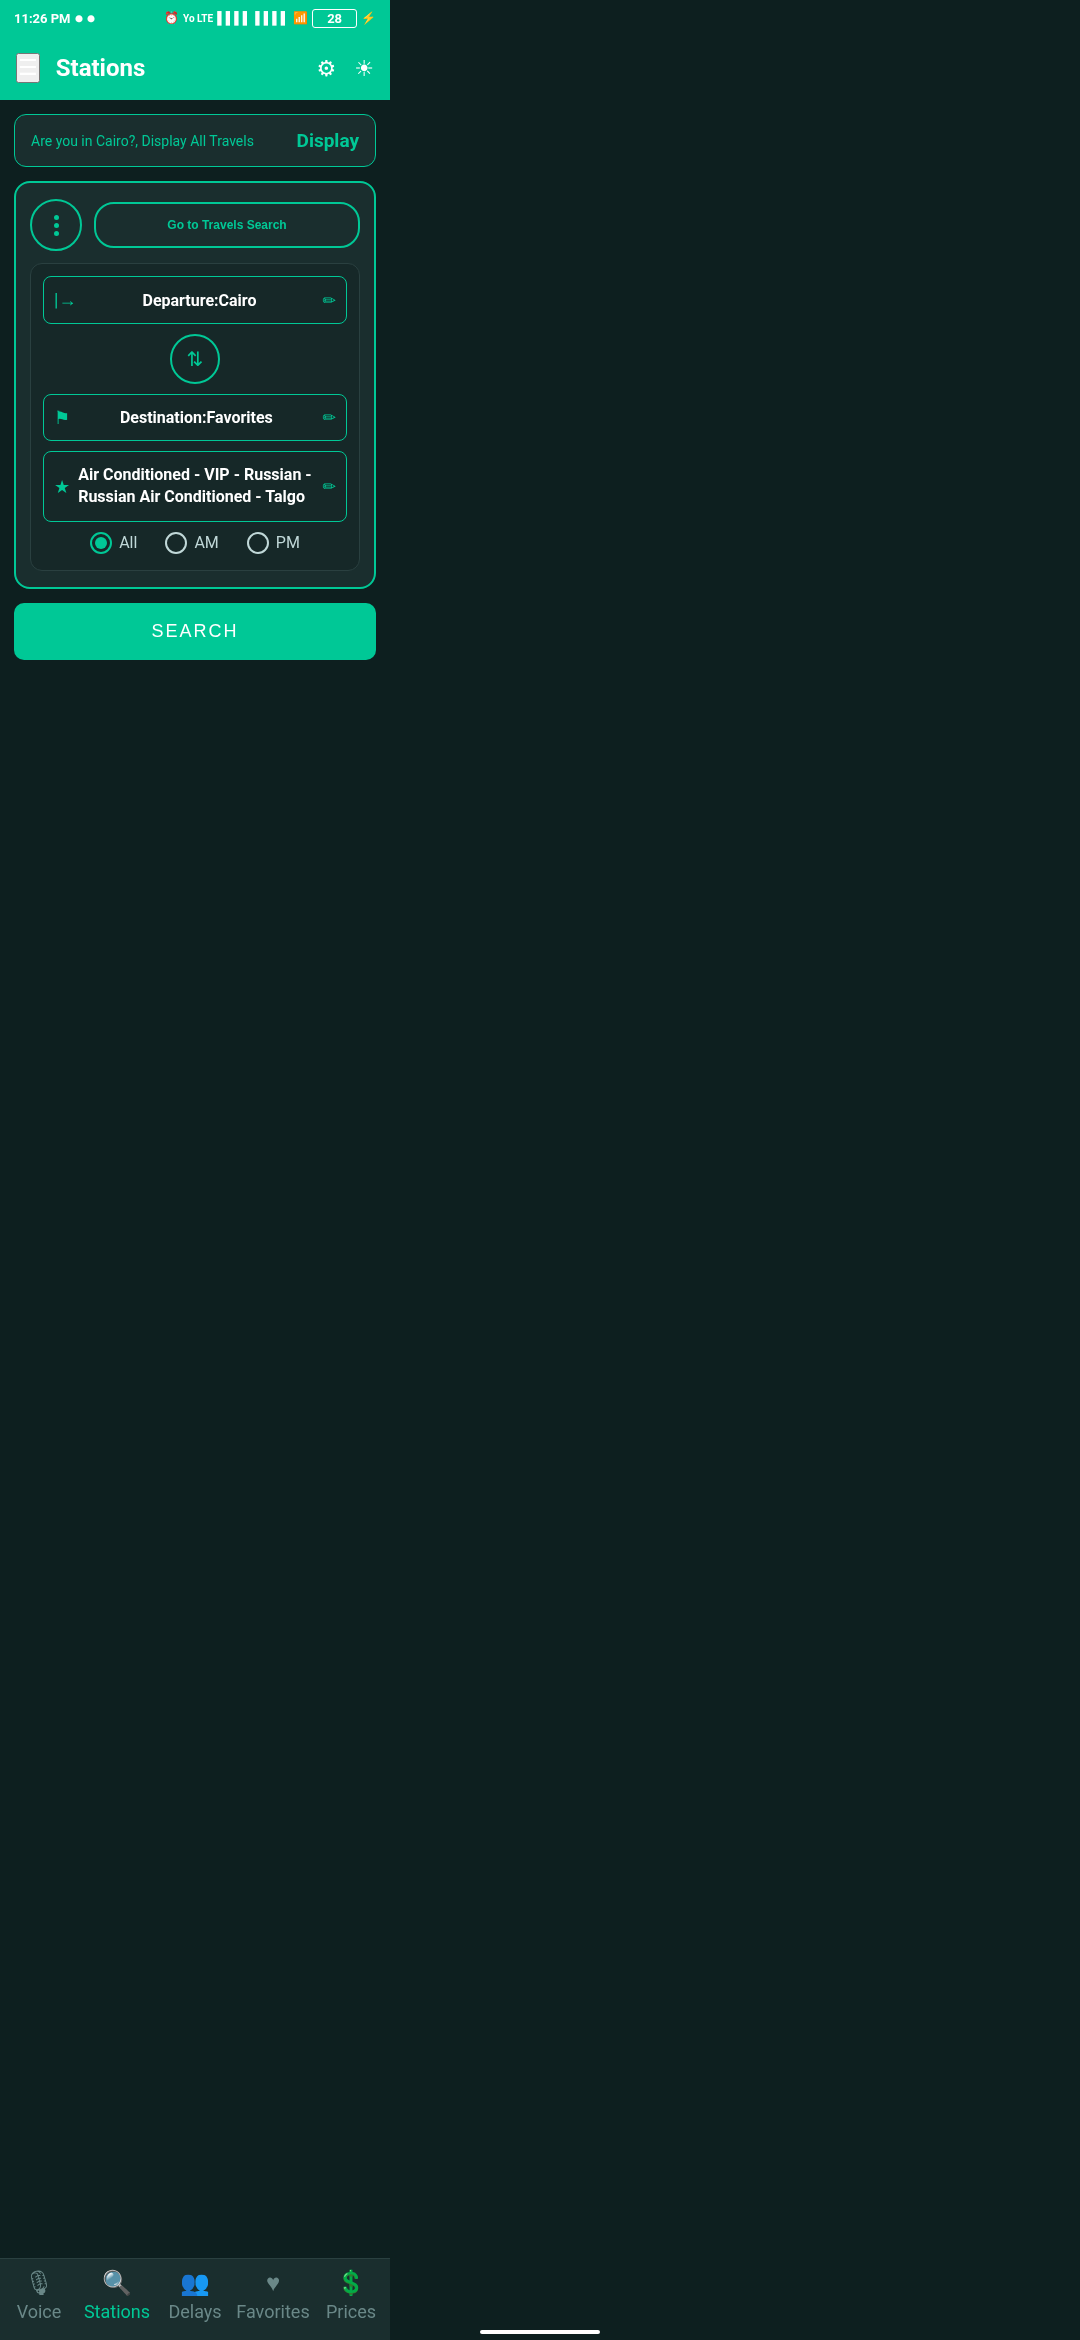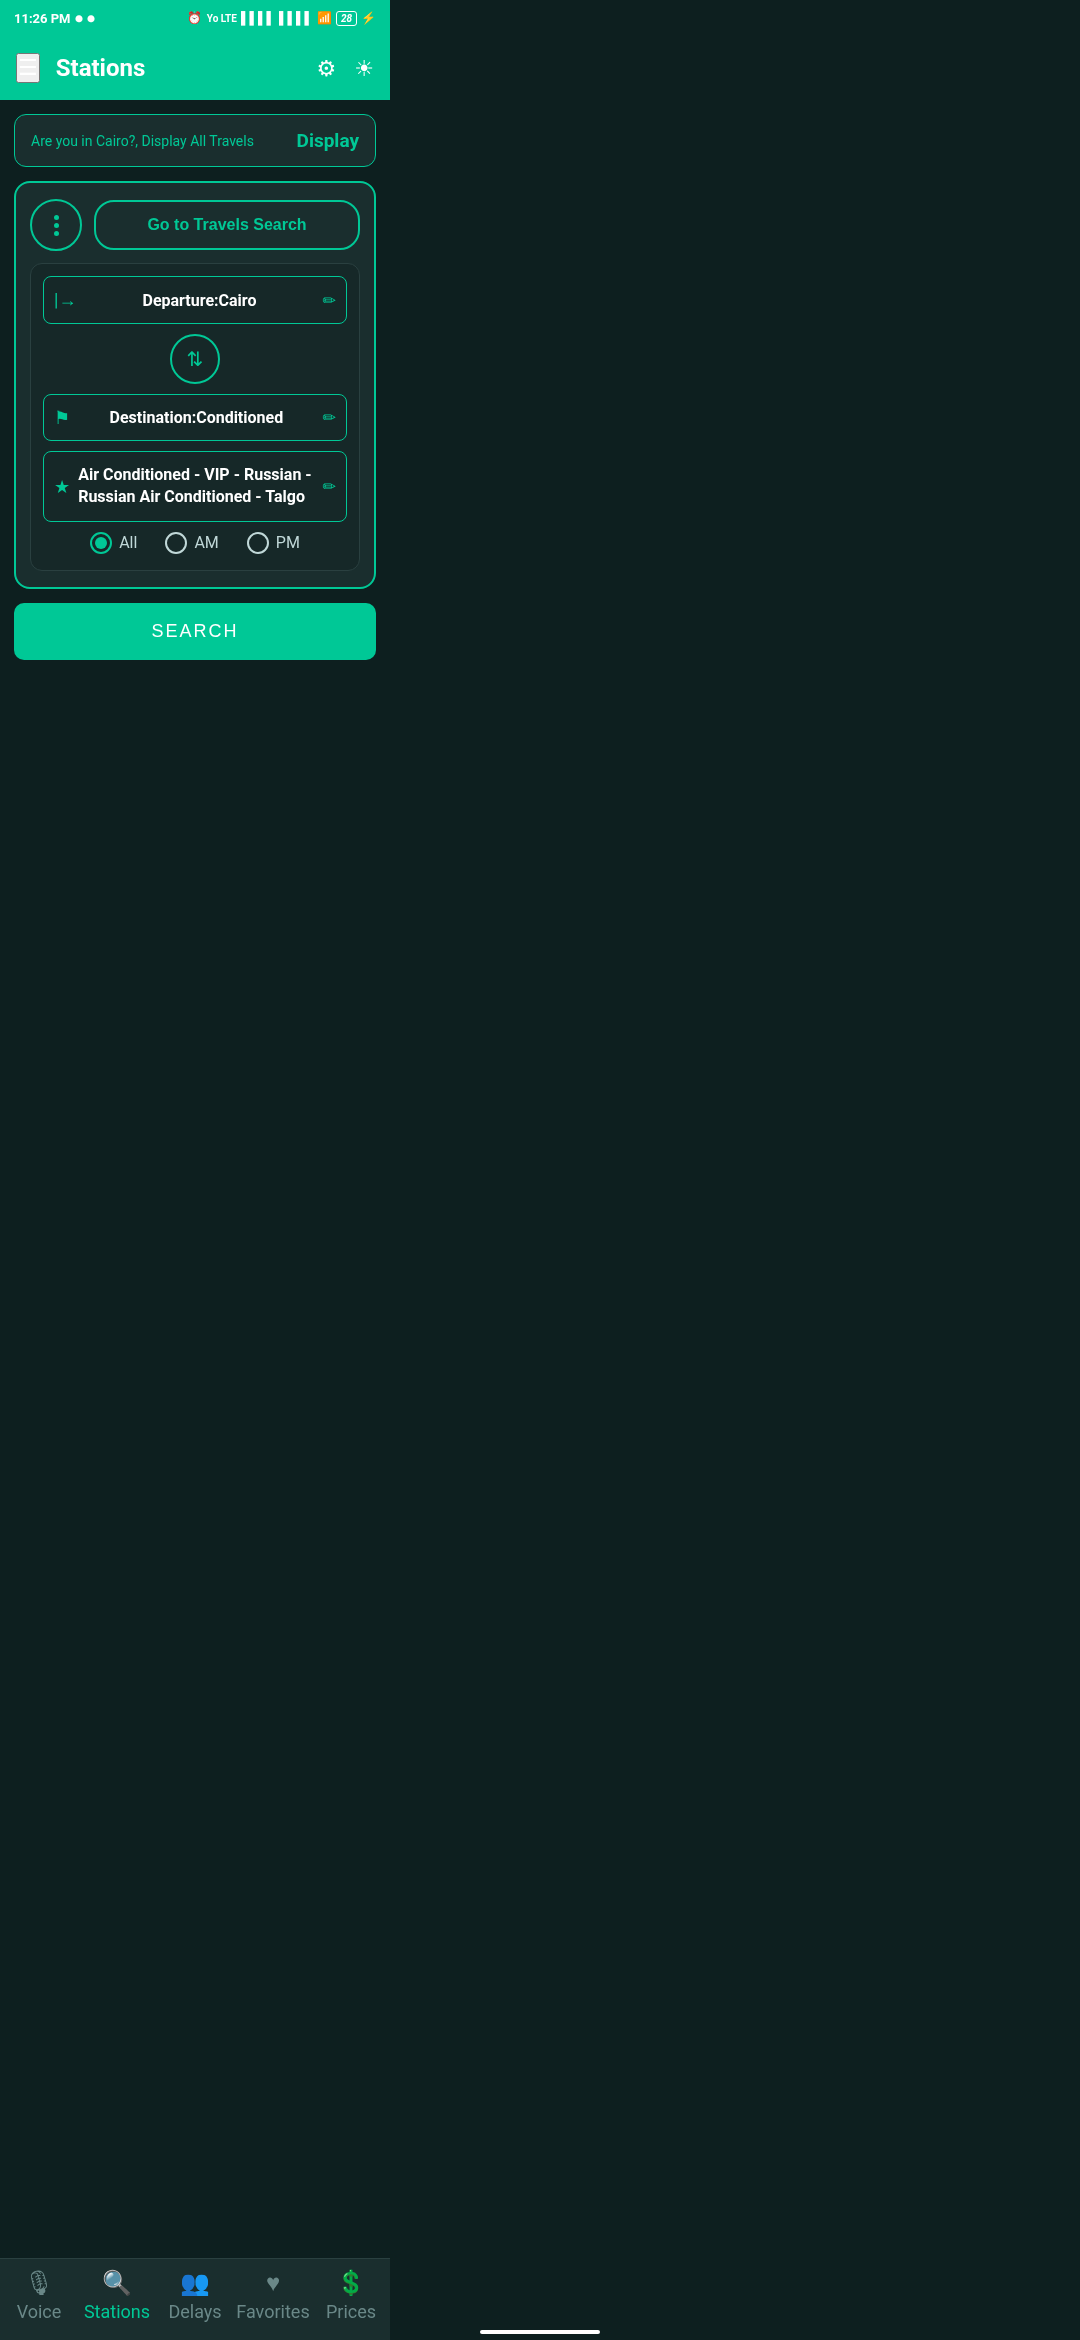--- a/index.html
+++ b/index.html
@@ -35,24 +35,23 @@
     .status-icons {
       display: flex;
       align-items: center;
       gap: 4px;
       color: #fff;
       font-size: 12px;
     }
     .battery-box {
       border: 1.5px solid #fff;
       border-radius: 3px;
-      padding: 1px 4px;
-      font-size: 10px;
-      font-weight: bold;
-      font-style: italic;
+      padding: 1px 14px;
+      font-size: 13px;
+      font-weight: bold;
     }
 
     
     .app-bar {
       background-color: #00c896;
       height: 64px;
       display: flex;
       align-items: center;
       padding: 0 16px;
       justify-content: space-between;
@@ -154,21 +153,21 @@
       height: 5px;
       background-color: #00c896;
       border-radius: 50%;
     }
     .travels-search-btn {
       flex: 1;
       border: 2px solid #00c896;
       border-radius: 20px;
       background: transparent;
       color: #00c896;
-      font-size: 16px;
+      font-size: 12px;
       font-weight: bold;
       padding: 14px 10px;
       cursor: pointer;
       text-align: center;
     }
 
     
     .fields-container {
       border: 1.5px solid #2a4040;
       border-radius: 12px;
@@ -417,21 +416,21 @@
       </div>
 
       <div class="swap-btn-container">
         <button class="swap-btn">
           <span class="swap-icon">⇅</span>
         </button>
       </div>
 
       <div class="input-row">
         <span class="input-icon">⚑</span>
-        <span class="input-text">Destination:Conditioned</span>
+        <span class="input-text">Destination:Favorites</span>
         <span class="edit-icon">✏</span>
       </div>
 
       <div class="train-type-row">
         <span class="star-icon">★</span>
         <span class="train-type-text">Air Conditioned - VIP - Russian - Russian Air Conditioned - Talgo</span>
         <span class="edit-icon">✏</span>
       </div>
 
       <div class="radio-group">

